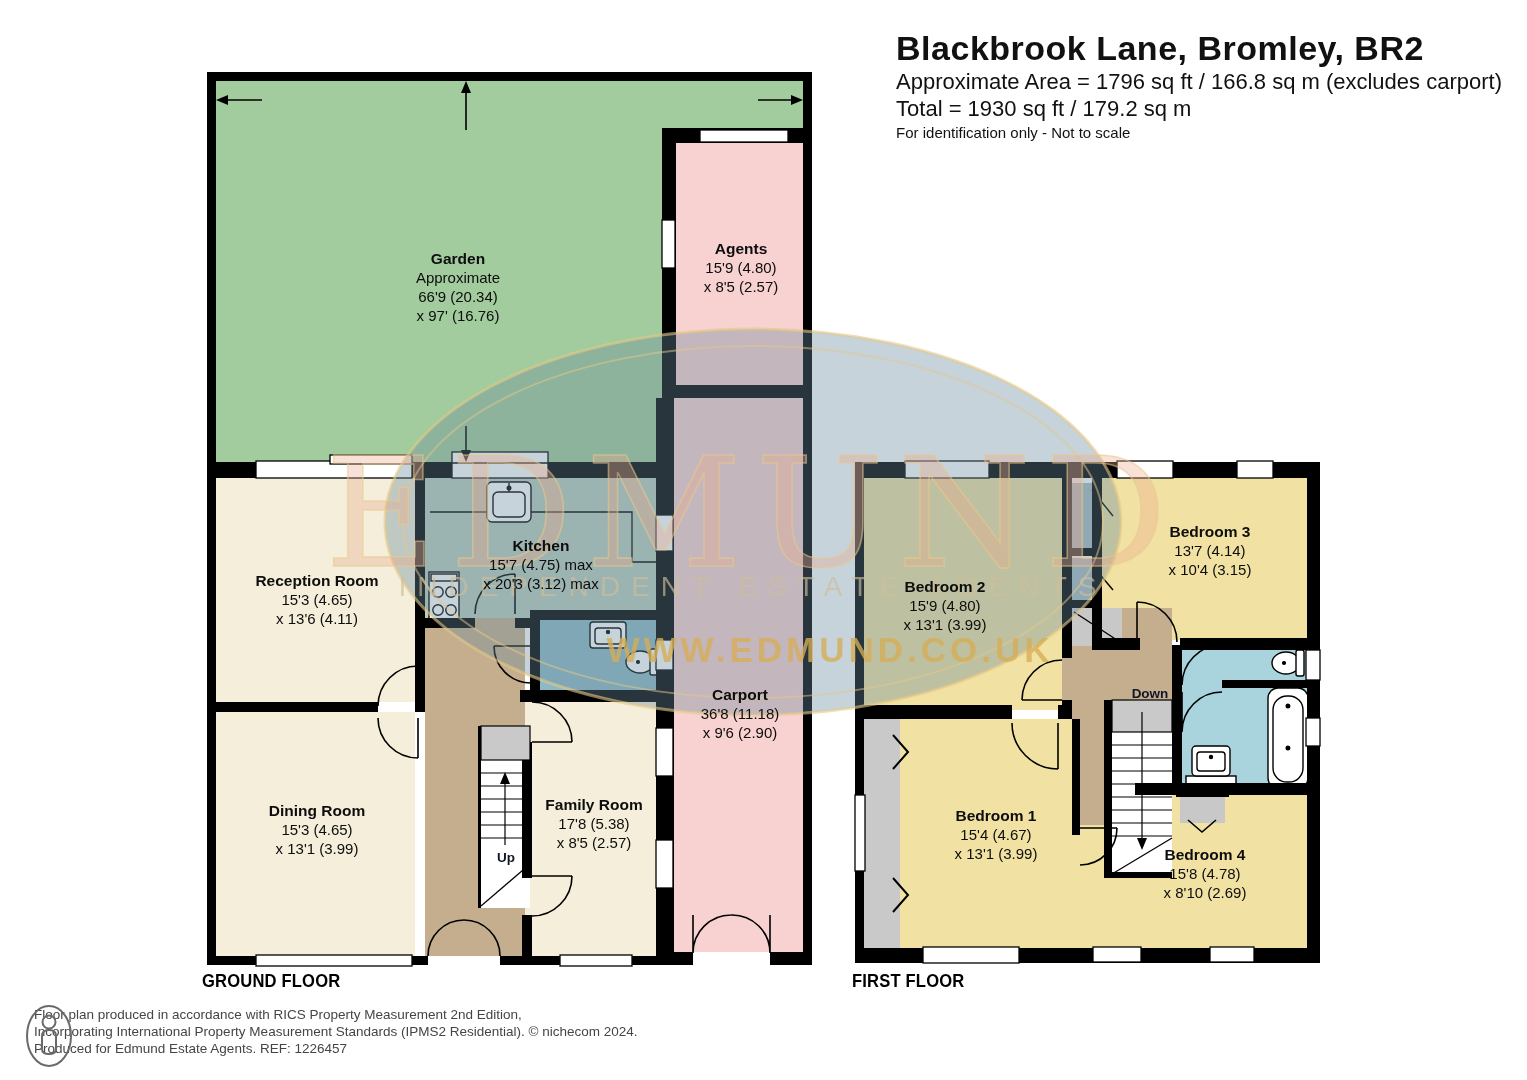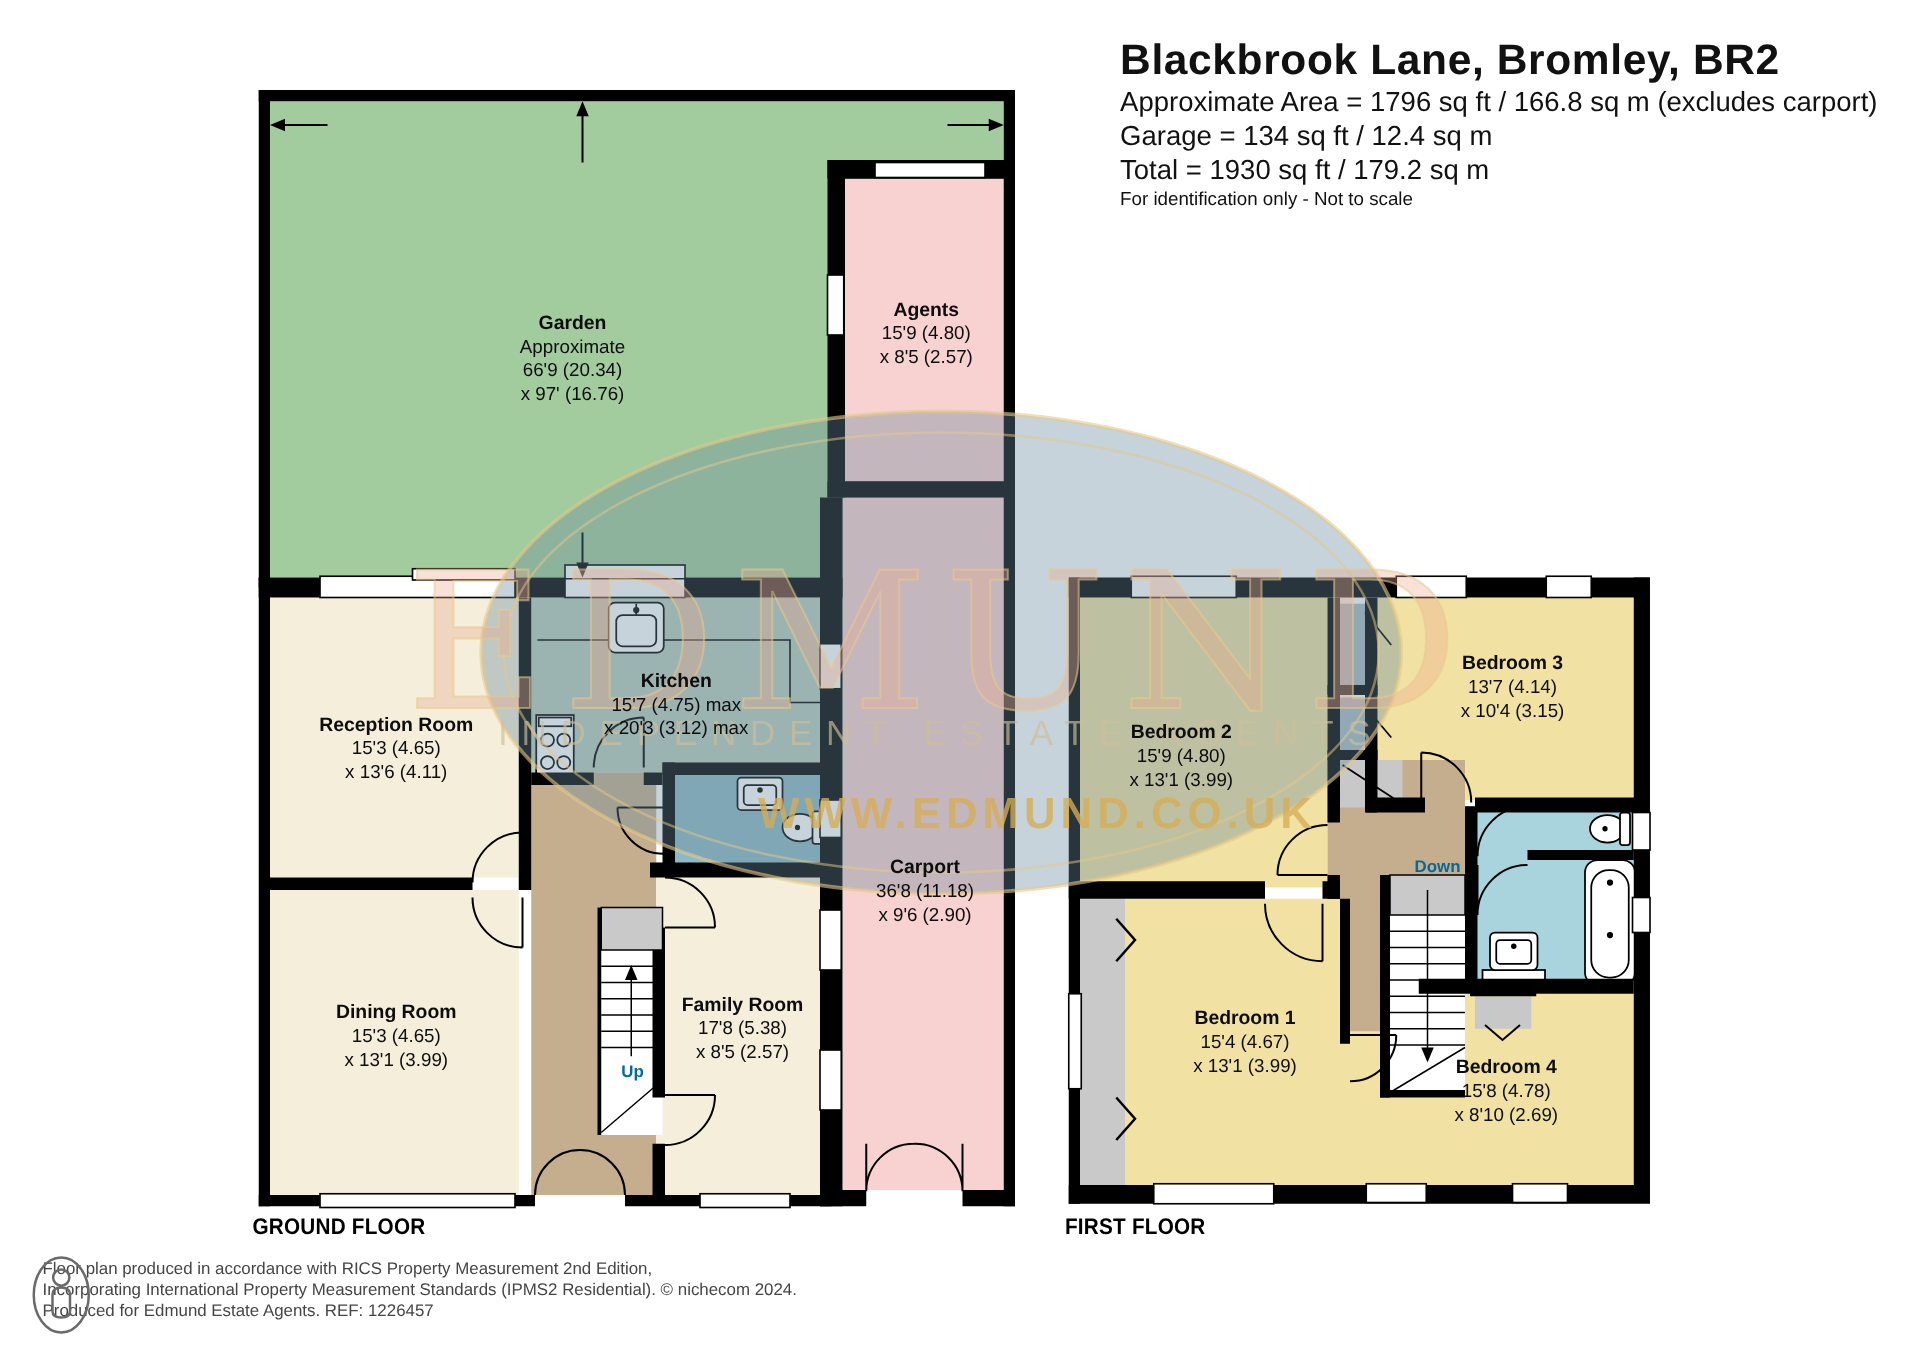--- a/index.html
+++ b/index.html
@@ -14,21 +14,21 @@
   .header .line{font-size:22px;line-height:27px;}
   .header .disclaimer{font-size:15px;line-height:22px;}
   
   .room-label{
     position:absolute;transform:translate(-50%,-50%);text-align:center;
     font-size:15px;line-height:19px;white-space:nowrap;color:#0d0d0d;
   }
   .room-label .rname{font-weight:bold;font-size:15.5px;}
   .stair-label{
     position:absolute;transform:translate(-50%,-50%);
-    font-size:13.5px;font-weight:bold;color:#0369a1;white-space:nowrap;
+    font-size:13.5px;font-weight:bold;color:#0f172a;white-space:nowrap;
   }
   .floor-title{
     position:absolute;font-size:18px;font-weight:bold;letter-spacing:.2px;color:#000;
     transform:scaleX(.92);transform-origin:left center;white-space:nowrap;
   }
   
   .footer{position:absolute;left:24px;top:1003px;display:flex;align-items:flex-start;}
   .footer .ficon{flex:0 0 auto;margin-right:10px;}
   .footer .ftext{font-size:13.5px;line-height:17px;color:#454545;padding-top:3px;}
 </style>
@@ -256,21 +256,20 @@
     <ellipse cx="753" cy="522" rx="350" ry="176" fill="none" stroke="rgba(228,200,135,0.5)" stroke-width="2"></ellipse>
     <text x="753" y="566" text-anchor="middle" font-family="'DejaVu Serif', serif" font-size="152" letter-spacing="14" fill="rgba(235,168,140,0.35)" stroke="rgba(232,202,140,0.55)" stroke-width="1.6">EDMUND</text>
     <text x="753" y="596" text-anchor="middle" font-family="'Liberation Sans', sans-serif" font-size="28" letter-spacing="11" fill="rgba(205,190,155,0.66)">INDEPENDENT ESTATE AGENTS</text>
     <text x="830" y="662" text-anchor="middle" font-family="'Liberation Sans', sans-serif" font-size="35" font-weight="bold" letter-spacing="4" fill="rgba(214,173,85,0.78)">WWW.EDMUND.CO.UK</text>
   </g>
 </svg>
 
   <div class="header">
     <div class="title">Blackbrook Lane, Bromley, BR2</div>
     <div class="line">Approximate Area = 1796 sq ft / 166.8 sq m (excludes carport)</div>
-    <div class="line">Garage = 134 sq ft / 12.4 sq m</div>
     <div class="line">Total = 1930 sq ft / 179.2 sq m</div>
     <div class="disclaimer">For identification only - Not to scale</div>
   </div>
 
   <div class="room-label" style="left:458px;top:287px">
     <div class="rname">Garden</div>
     <div>Approximate</div>
     <div>66'9 (20.34)</div>
     <div>x 97' (16.76)</div>
   </div>

